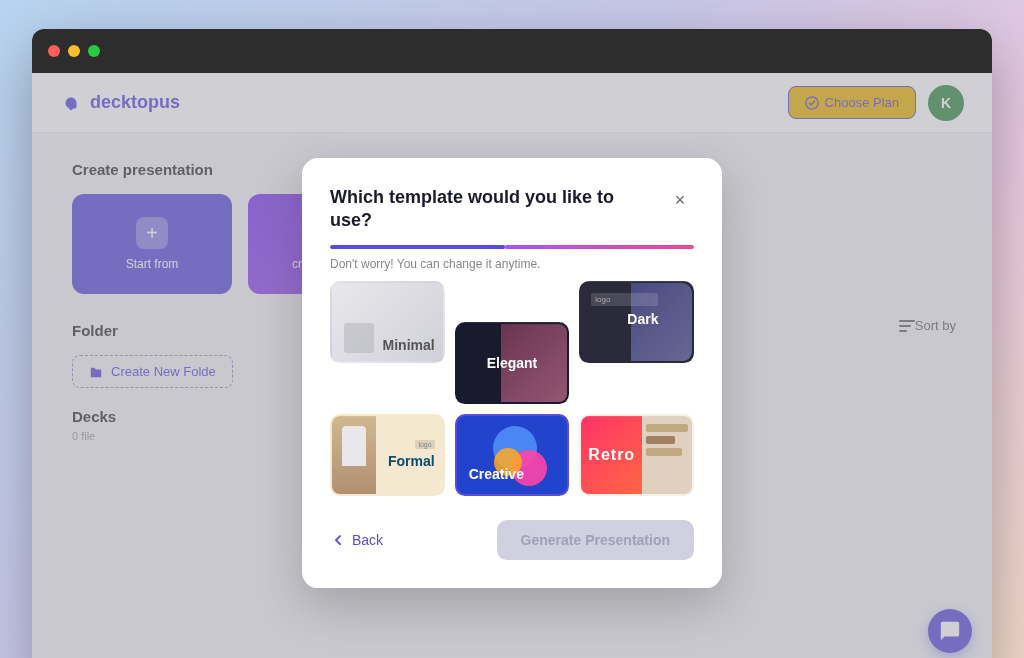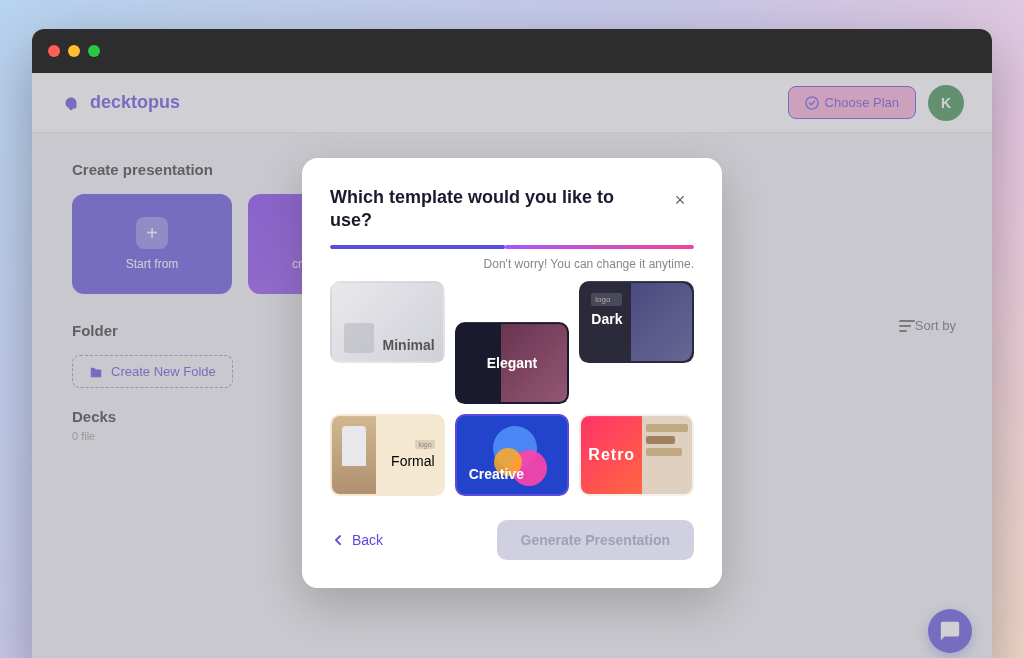--- a/index.html
+++ b/index.html
@@ -81,21 +81,21 @@
       gap: 12px;
     }
 
     .choose-plan-btn {
       display: flex;
       align-items: center;
       gap: 6px;
       padding: 8px 16px;
       border: 1.5px solid #5b4cdb;
       border-radius: 8px;
-      background: #f9a8d4;
+      background: #eab308;
       color: #5b4cdb;
       font-size: 13px;
       font-weight: 500;
       cursor: pointer;
     }
 
     .avatar {
       width: 36px;
       height: 36px;
       border-radius: 50%;
@@ -263,21 +263,20 @@
       width: 52%;
       height: 100%;
       background: linear-gradient(90deg, #a855f7, #ec4899);
       border-radius: 2px;
     }
 
     .modal-subtitle {
       font-size: 12px;
       color: #888;
       margin-bottom: 10px;
-      text-align: right;
     }
 
     
     .template-grid {
       display: grid;
       grid-template-columns: repeat(3, 1fr);
       gap: 10px;
       margin-bottom: 24px;
     }
 
@@ -376,20 +375,21 @@
       background: rgba(255,255,255,0.15);
       padding: 2px 4px;
       border-radius: 2px;
       margin-bottom: 4px;
     }
 
     .tmpl-dark-label {
       color: #fff;
       font-size: 14px;
       font-weight: 600;
+      margin-left: 36px;
     }
 
     
     .tmpl-formal {
       background: #f5e8d0;
       display: flex;
       align-items: center;
       position: relative;
     }
 
@@ -424,23 +424,23 @@
     .tmpl-formal-logo {
       font-size: 7px;
       color: #888;
       background: rgba(0,0,0,0.1);
       padding: 1px 3px;
       border-radius: 2px;
       margin-bottom: 4px;
     }
 
     .tmpl-formal-label {
-      color: #000000;
+      color: #0c4a6e;
       font-size: 14px;
-      font-weight: 400;
+      font-weight: 700;
     }
 
     
     .tmpl-creative {
       background: #2244cc;
       display: flex;
       align-items: center;
       justify-content: center;
       position: relative;
       border: 2px solid #5b4cdb !important;

